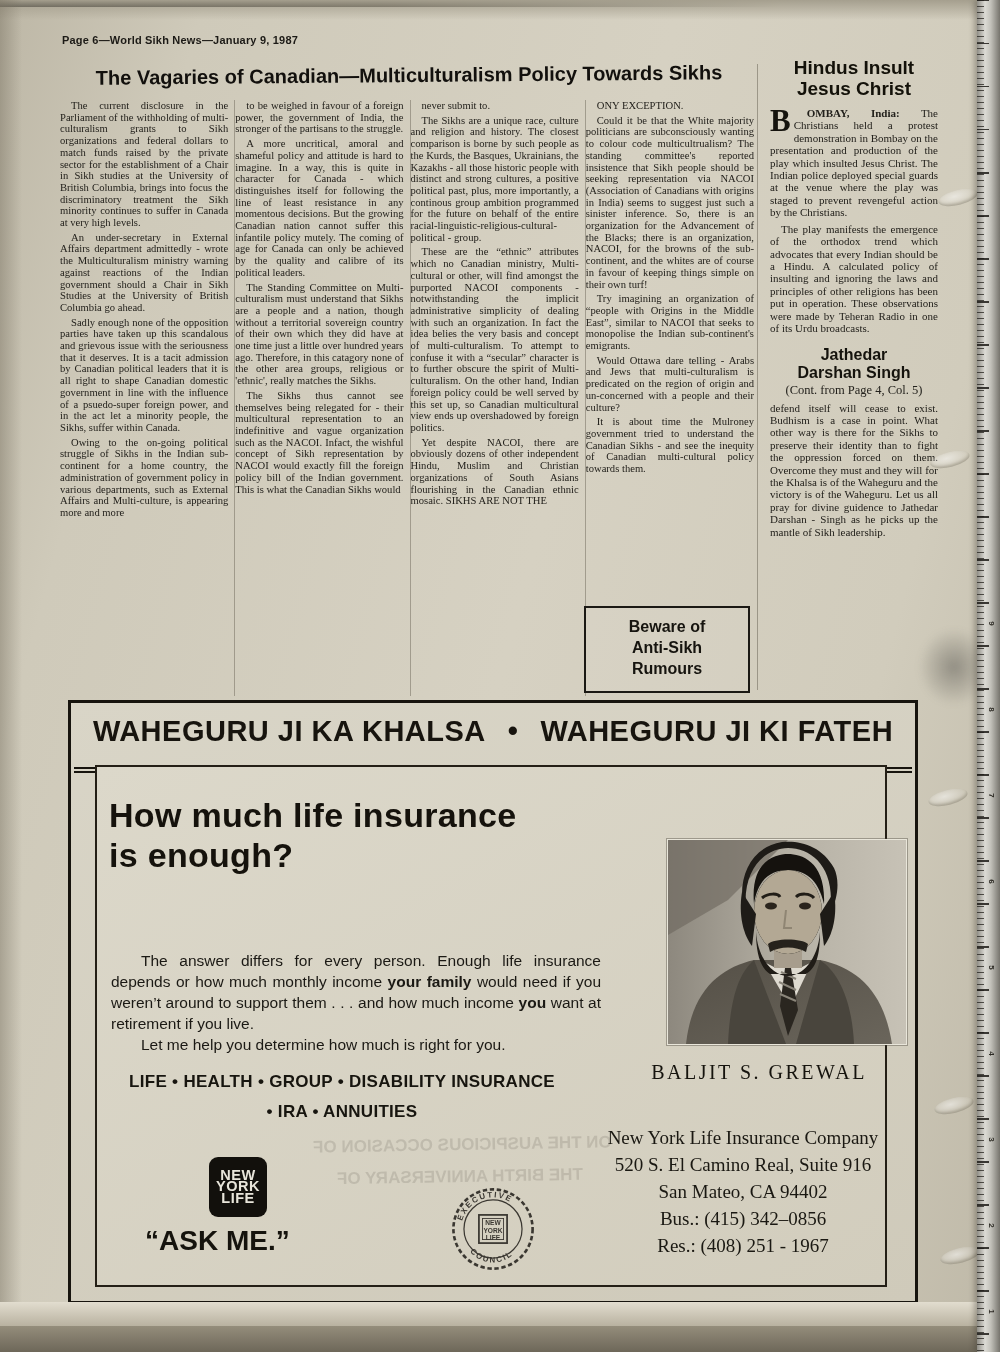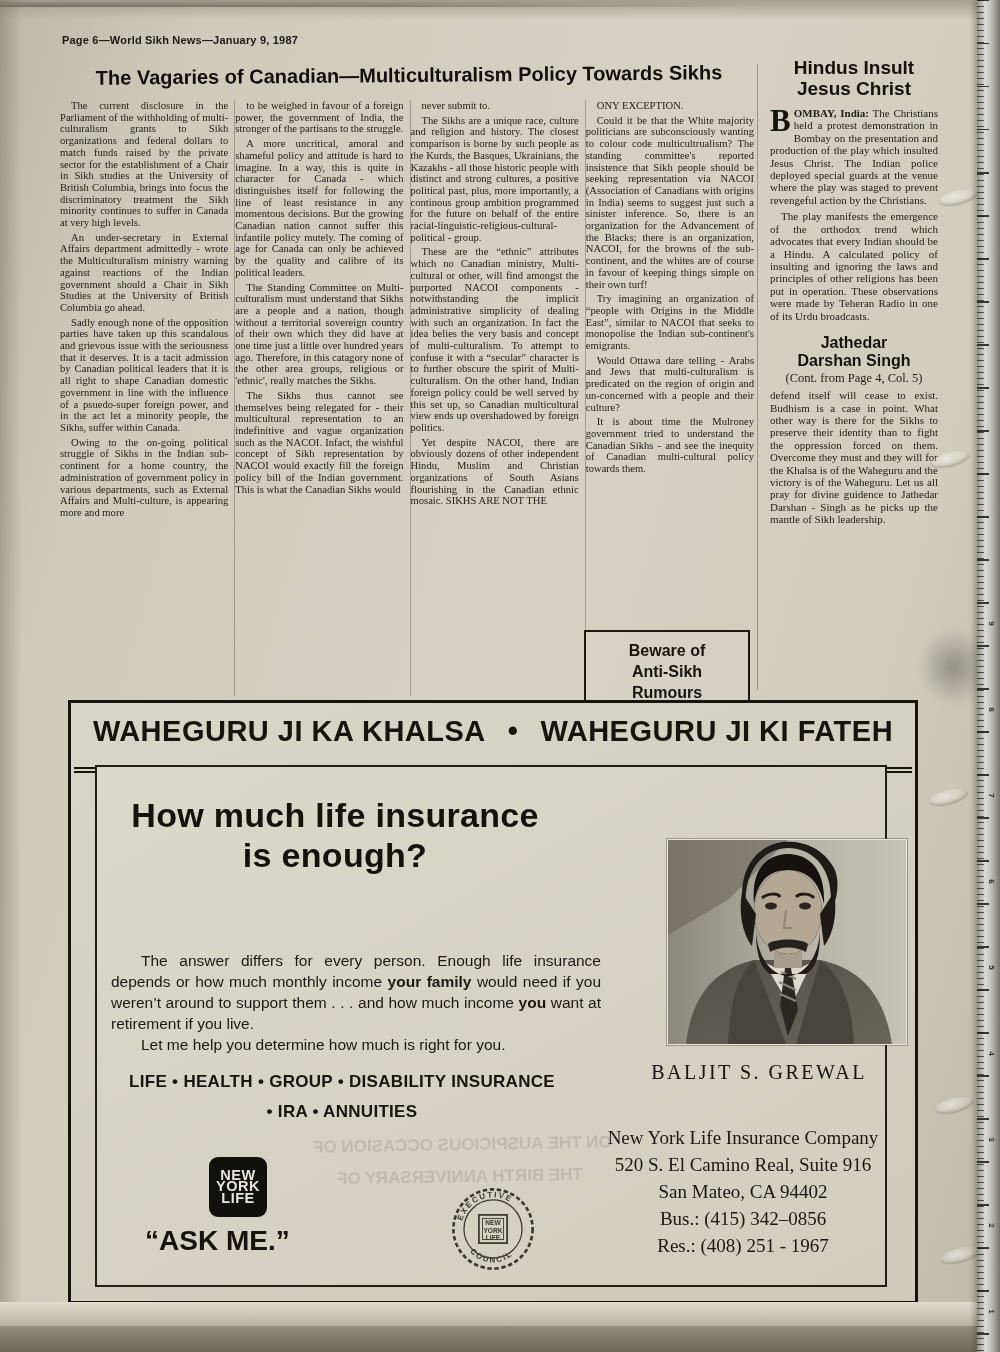--- a/index.html
+++ b/index.html
@@ -15,41 +15,41 @@
 
   .hdr{position:absolute;left:62px;top:34px;font:bold 11px "Liberation Sans",sans-serif;color:#1c1a16;letter-spacing:.2px;}
   .headline{position:absolute;left:58px;top:64px;width:702px;margin:0;text-align:center;
     font:bold 20px/1.1 "Liberation Sans",sans-serif;color:#12100d;transform:rotate(-0.5deg);}
 
   .cols{position:absolute;left:60px;top:100px;width:700px;height:596px;display:flex;overflow:hidden;}
   .col{flex:1 1 0;min-width:0;padding-right:6px;}
   .col + .col{border-left:1px solid rgba(110,104,90,.5);padding-left:0;}
   .col p{margin:0 0 3px;font-size:10.6px;line-height:11.7px;text-align:justify;text-indent:11px;}
 
-  .beware{position:absolute;left:584px;top:630px;width:154px;padding:9px 4px 2px;border:2px solid #1b1914;
+  .beware{position:absolute;left:584px;top:606px;width:154px;padding:9px 4px 12px;border:2px solid #1b1914;
     text-align:center;font:bold 16px/1.3 "Liberation Sans",sans-serif;color:#16140f;background:rgba(255,255,255,.05);}
 
   .sidebar-rule{position:absolute;left:757px;top:64px;width:1px;height:626px;background:rgba(110,104,90,.55);}
   .sidebar{position:absolute;left:770px;top:58px;width:168px;height:638px;overflow:hidden;}
   .sb-head{margin:0 0 8px;text-align:center;font:bold 19px/1.08 "Liberation Sans",sans-serif;color:#131109;}
   .sidebar p{margin:0 0 4px;font-size:11px;line-height:12.4px;text-align:justify;}
   .dropcap{float:left;font:bold 31px/25px "Liberation Serif",serif;padding:1px 3px 0 0;color:#15130d;}
-  .lead-bold{font-weight:bold;}
+  .lead-bold{font-weight:bold;margin-left:13px;}
   .sb-sub{margin:12px 0 2px;text-align:center;font:bold 16px/1.12 "Liberation Sans",sans-serif;color:#15130d;}
   .sb-cont{text-align:center !important;font-size:12.5px !important;font-weight:normal;margin:0 0 5px !important;text-indent:0 !important;}
   .sidebar p.body-first{text-indent:0;}
 
   .ad-outer{position:absolute;left:68px;top:700px;width:844px;height:598px;border:3px solid #17140e;
     background:linear-gradient(160deg,#d9d5c7,#cfcaba);}
   .ad-banner{margin:5px 3px 0;text-align:center;font:bold 29px/1.15 "Liberation Sans",sans-serif;
     letter-spacing:.5px;color:#17140e;padding:7px 0 19px;border-bottom:6px double #17140e;}
   .banner-sep{display:inline-block;margin:0 22px;}
   .ad-inner{position:absolute;left:24px;top:62px;width:788px;height:518px;border:2px solid #241f16;
     background:linear-gradient(150deg,#dcd8ca,#d2cdbd);}
-  .ad-headline{position:absolute;left:12px;top:28px;width:452px;margin:0;text-align:center;
+  .ad-headline{position:absolute;left:12px;top:28px;width:452px;margin:0;
     font:bold 34px/1.18 "Liberation Sans",sans-serif;color:#15120c;letter-spacing:.3px;}
   .ad-body{position:absolute;left:14px;top:136px;width:490px;font:15.5px/1.35 "Liberation Sans",sans-serif;
     color:#1b1914;text-align:justify;margin-top:48px;}
   .ad-body p{margin:0;}
   .ad-body .ind{text-indent:30px;}
   .ad-services{position:absolute;left:8px;top:300px;width:474px;text-align:center;
     font:bold 17px/1.75 "Liberation Sans",sans-serif;color:#17150f;letter-spacing:.3px;}
   .nyl-logo{position:absolute;left:112px;top:390px;width:58px;height:60px;background:#12100c;border-radius:9px;
     color:#e8e5da;display:flex;flex-direction:column;justify-content:center;align-items:center;
     font:bold 14.5px/11.5px "Liberation Sans",sans-serif;letter-spacing:.5px;}

